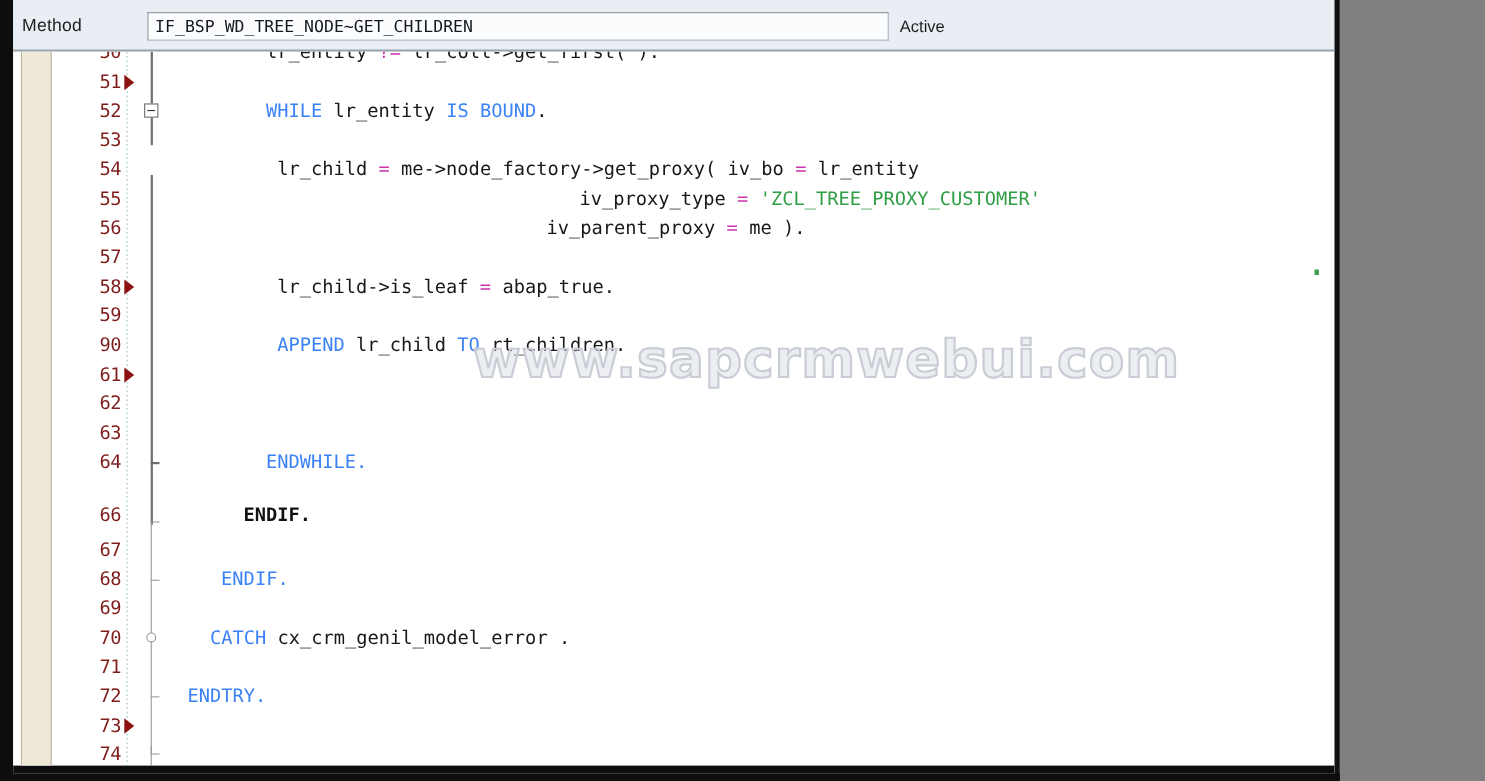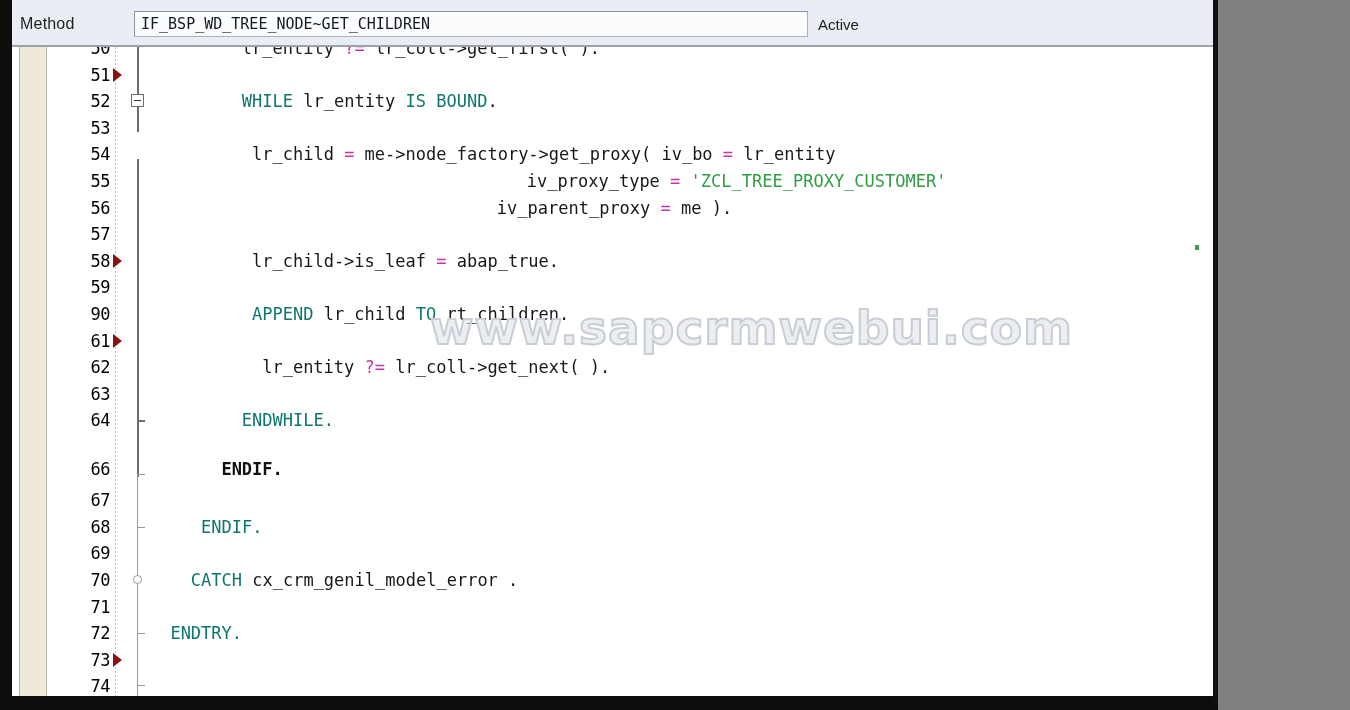--- a/index.html
+++ b/index.html
@@ -96,42 +96,42 @@
   }
   .row {
     position: absolute; left: 0;
     width: 1201px; height: 26.6px;
   }
   .lnum {
     position: absolute; left: 56px; top: 0;
     width: 42px; text-align: right;
     font-family: "DejaVu Sans Mono", monospace;
     font-size: 17px;
-    color: #000000;
+    color: #7f1d1d;
     line-height: 26px;
     letter-spacing: -0.5px;
   }
   .bp {
     position: absolute; left: 101px; top: 6px;
     width: 0; height: 0;
     border-top: 7px solid transparent;
     border-bottom: 7px solid transparent;
     border-left: 9px solid #8d1212;
   }
   .code {
     position: absolute; top: 0;
     left: 138px;
     font-family: "DejaVu Sans Mono", monospace;
     font-size: 17px;
     line-height: 26px;
     color: #18181c;
     white-space: pre;
     letter-spacing: 0px;
   }
-  .kw   { color: #0f766e; }
+  .kw   { color: #3b82f6; }
   .op   { color: #cc33aa; }
   .str  { color: #2f9e45; }
   .cur  { color: #111111; font-weight: bold; }
   
   .fold-line {
     position: absolute; left: 125px;
     width: 1px;
     background: #9a9a9a;
   }
   .fold-line.dark { background: #6d6d6d; width: 2px; }
@@ -251,21 +251,20 @@
           <div class="row" style="top: 254px;">
             <div class="lnum">90</div>
             <div class="code" style="left: 240px;"><span class="kw">APPEND</span><span class=""> lr_child </span><span class="kw">TO</span><span class=""> rt_children.</span></div>
           </div>
           <div class="row" style="top: 280.6px;">
             <div class="lnum">61</div>
             <div class="bp"></div>
           </div>
           <div class="row" style="top: 307.2px;">
             <div class="lnum">62</div>
-            <div class="code" style="left: 250.2px;"><span class="">lr_entity </span><span class="op">?=</span><span class=""> lr_coll-&gt;get_next( ).</span></div>
           </div>
           <div class="row" style="top: 333.8px;">
             <div class="lnum">63</div>
           </div>
           <div class="row" style="top: 360.4px;">
             <div class="lnum">64</div>
             <div class="code" style="left: 229.8px;"><span class="kw">ENDWHILE.</span></div>
           </div>
           <div class="row" style="top: 409px; padding-left: 31px;">
             <div class="lnum">66</div>

